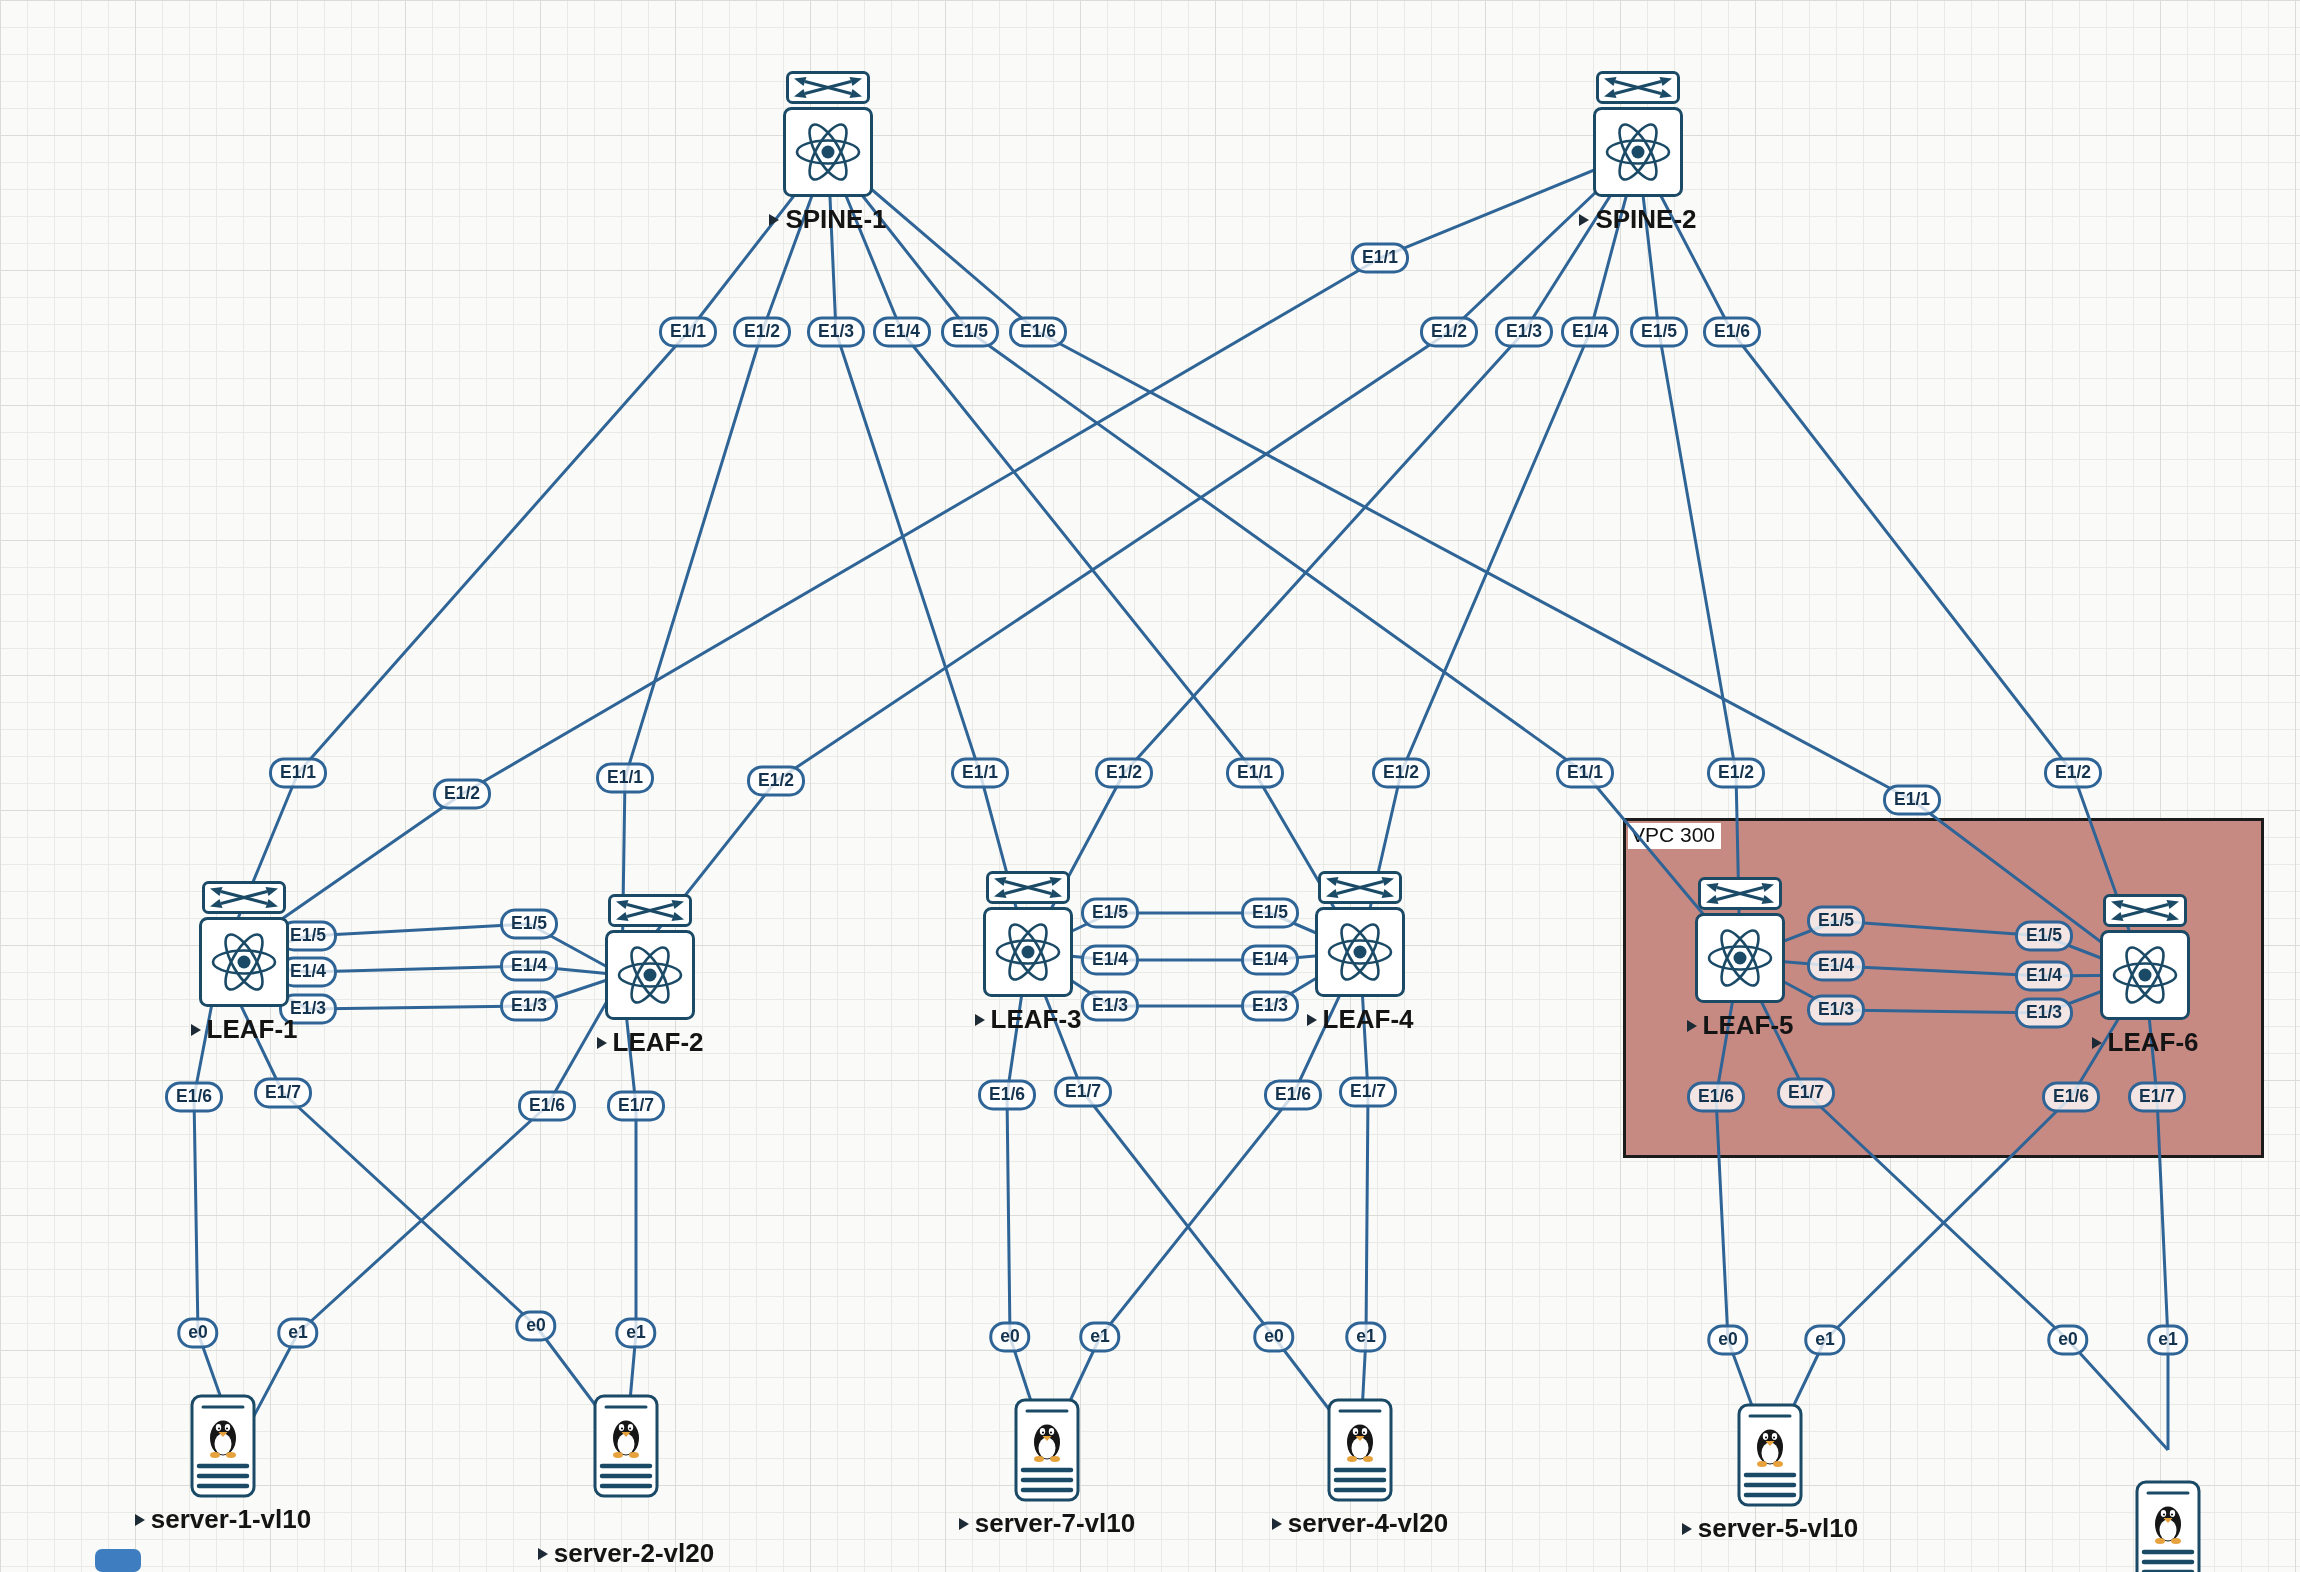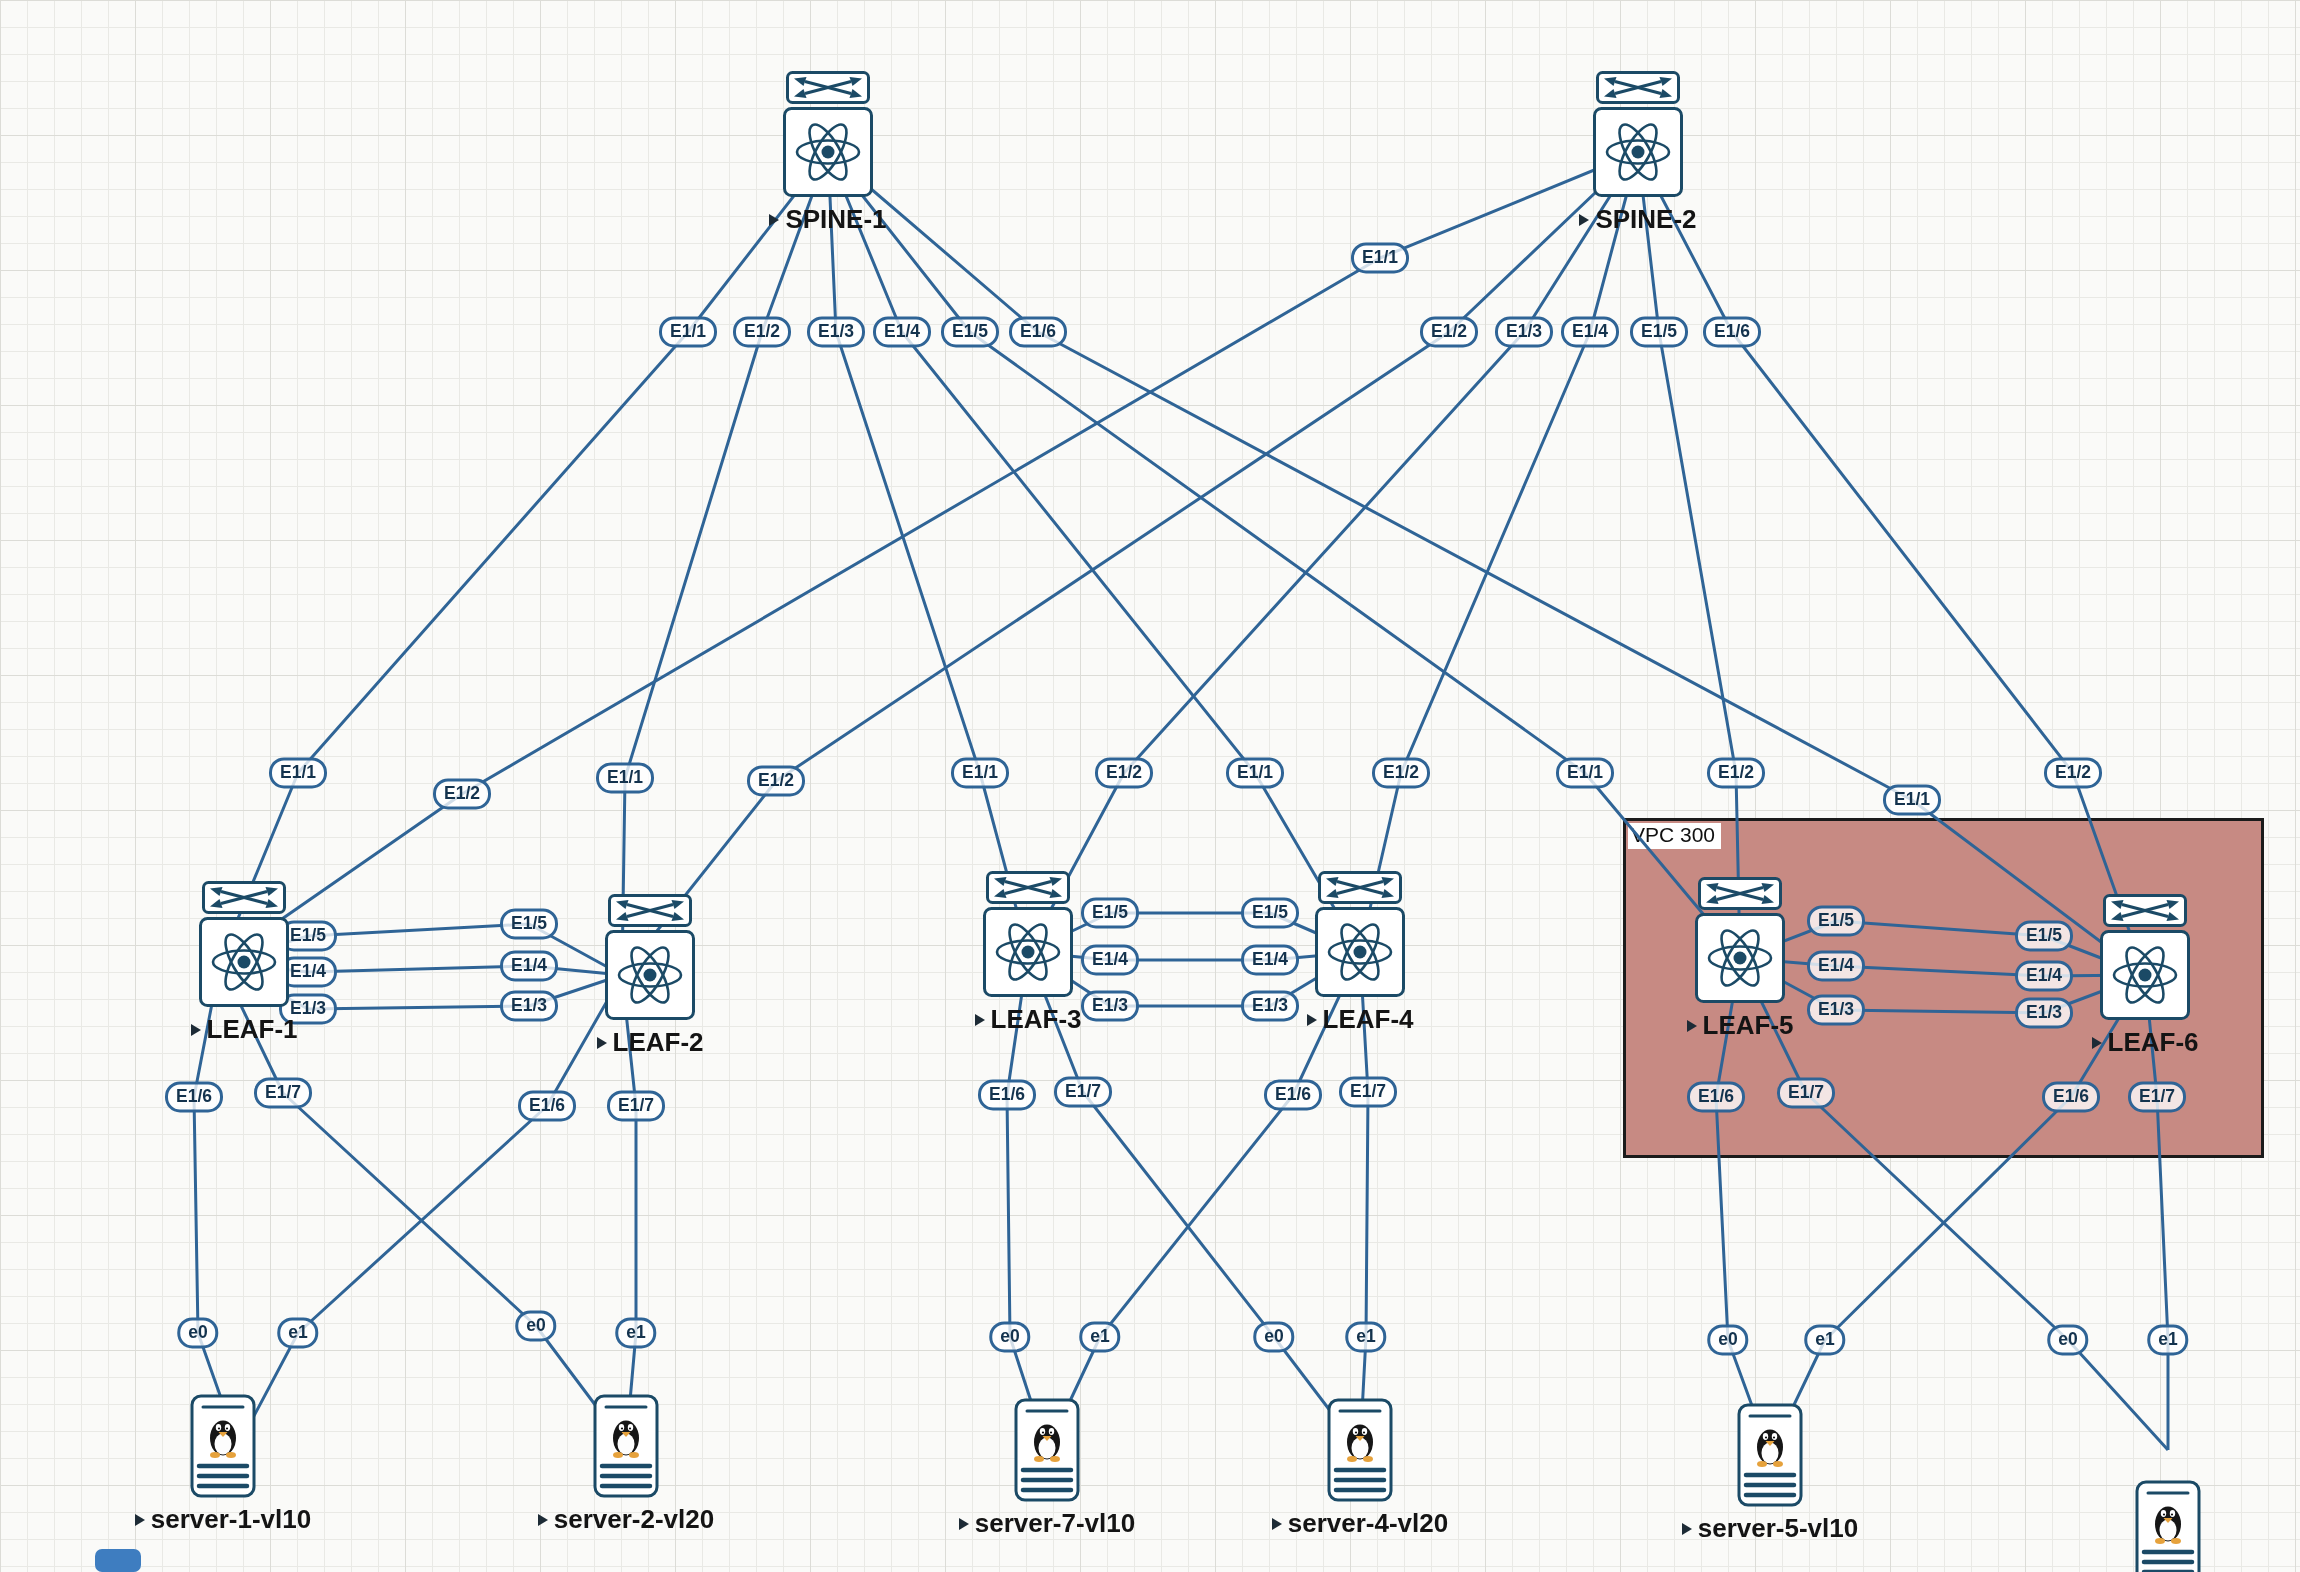--- a/index.html
+++ b/index.html
@@ -411,21 +411,21 @@
       <polygon points="30.5,38 39.5,38 35,43" fill="#e6a23c"></polygon>
       <ellipse cx="27" cy="61" rx="5" ry="2.9" fill="#e6a23c"></ellipse>
       <ellipse cx="43" cy="61" rx="5" ry="2.9" fill="#e6a23c"></ellipse>
     </g>
   </svg>
 <div class="dev-label">
         <span class="play-icon"></span>
         <span>server-1-vl10</span>
       </div>
     </div>
-    <div class="node server" style="left: 591px; top: 1394px; width: 70px;">
+    <div class="node server" style="left: 591px; top: 1394px; width: 70px; gap: 34px;">
   <svg width="70" height="104" viewBox="0 0 70 104">
     <rect x="4" y="2" width="62" height="100" rx="9" fill="#ffffff" stroke="currentColor" stroke-width="3"></rect>
     <line x1="15" y1="13" x2="55" y2="13" stroke="currentColor" stroke-width="3" stroke-linecap="round"></line>
     <line x1="11" y1="72" x2="59" y2="72" stroke="currentColor" stroke-width="4.5" stroke-linecap="round"></line>
     <line x1="11" y1="82" x2="59" y2="82" stroke="currentColor" stroke-width="4.5" stroke-linecap="round"></line>
     <line x1="11" y1="92" x2="59" y2="92" stroke="currentColor" stroke-width="4.5" stroke-linecap="round"></line>
     <g>
       <ellipse cx="35" cy="44" rx="13" ry="17.5" fill="#161616"></ellipse>
       <ellipse cx="35" cy="50" rx="8.5" ry="10.5" fill="#fdfdfd"></ellipse>
       <ellipse cx="30.5" cy="33.5" rx="2.7" ry="3.4" fill="#ffffff"></ellipse>

